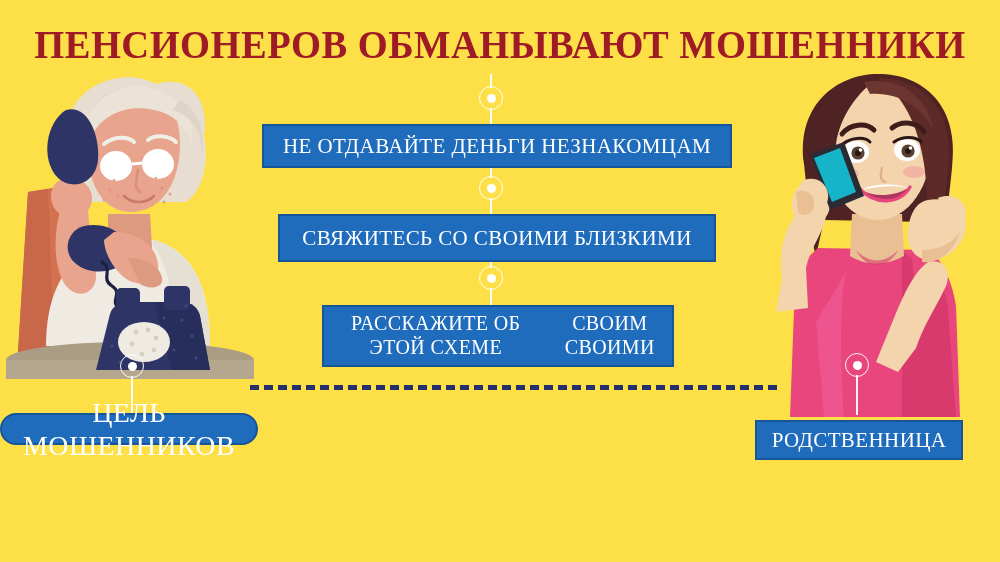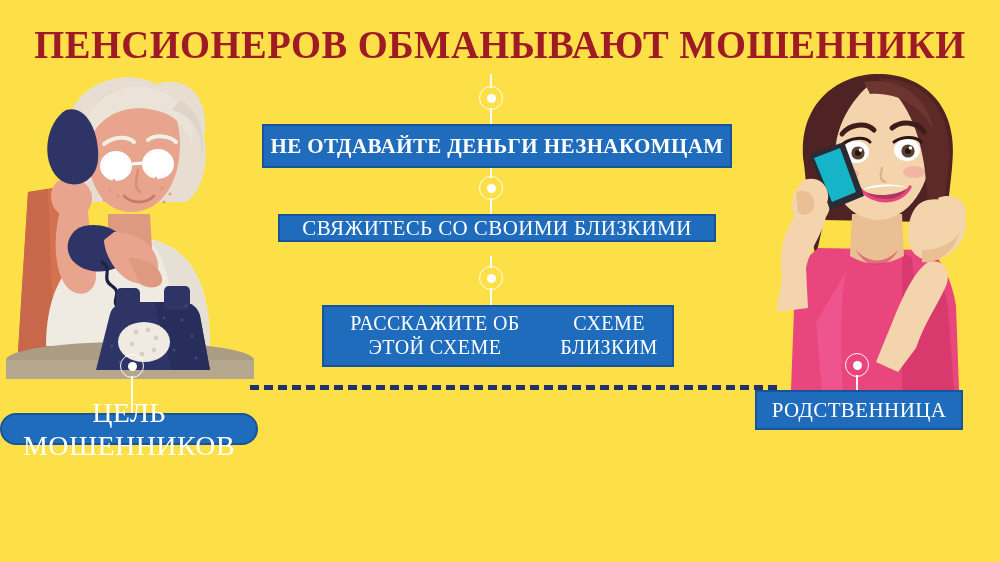--- a/index.html
+++ b/index.html
@@ -52,27 +52,27 @@
     letter-spacing: 0.4px;
     display: flex;
     align-items: center;
     justify-content: center;
     text-align: center;
     line-height: 1.18;
     z-index: 6;
   }
   .bluebox.small { font-size: 20px; }
 
-  #tip1 { left: 262px; top: 124px; width: 470px; height: 44px; font-weight: bold; }
-  #tip2 { left: 278px; top: 214px; width: 438px; height: 28px; }
+  #tip1 { left: 262px; top: 124px; width: 470px; height: 44px; }
+  #tip2 { left: 278px; top: 214px; width: 438px; height: 48px; }
   #tip3 { left: 322px; top: 305px; width: 352px; height: 62px; flex-direction: row; }
   #tip3 span { display: block; }
 
   #label-left  { left: 0px;   top: 413px; width: 258px; height: 32px; font-size: 28px; border-radius: 16px; }
-  #label-right { left: 755px; top: 390px; width: 208px; height: 40px; font-size: 21px; }
+  #label-right { left: 755px; top: 420px; width: 208px; height: 40px; font-size: 21px; }
 
   
   .node {
     position: absolute;
     width: 24px;
     height: 24px;
     border-radius: 50%;
     border: 1.6px solid rgba(255,255,255,0.95);
     box-sizing: border-box;
     z-index: 8;
@@ -348,21 +348,21 @@
   <div class="bluebox" id="tip1">
     <span>НЕ ОТДАВАЙТЕ ДЕНЬГИ НЕЗНАКОМЦАМ</span>
   </div>
 
   <div class="bluebox" id="tip2">
     <span>СВЯЖИТЕСЬ СО СВОИМИ БЛИЗКИМИ</span>
   </div>
 
   <div class="bluebox small" id="tip3">
     <span>РАССКАЖИТЕ ОБ ЭТОЙ СХЕМЕ</span>
-    <span>СХЕМЕ БЛИЗКИМ</span>
+    <span>СВОИМ СВОИМИ</span>
   </div>
 
   <div class="bluebox" id="label-left">
     <span>ЦЕЛЬ МОШЕННИКОВ</span>
   </div>
 
   <div class="bluebox" id="label-right">
     <span>РОДСТВЕННИЦА</span>
   </div>
 

